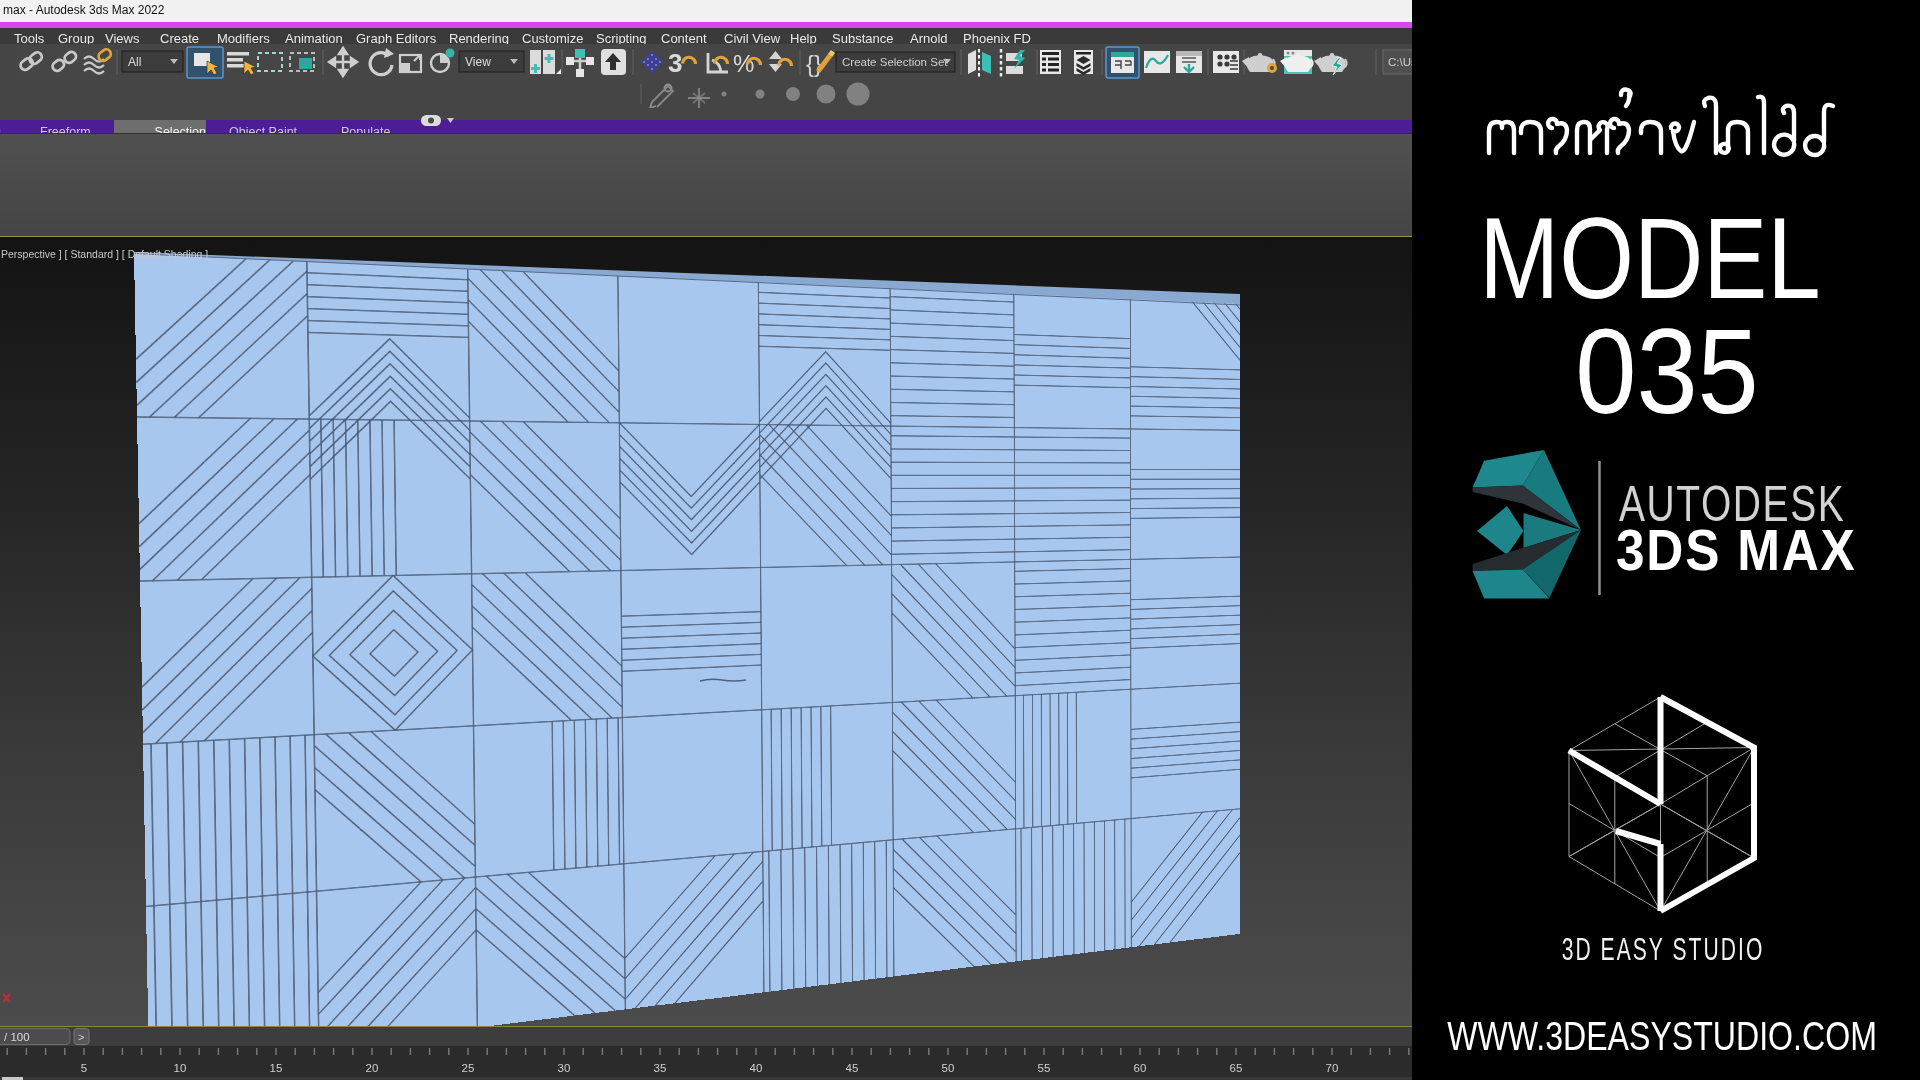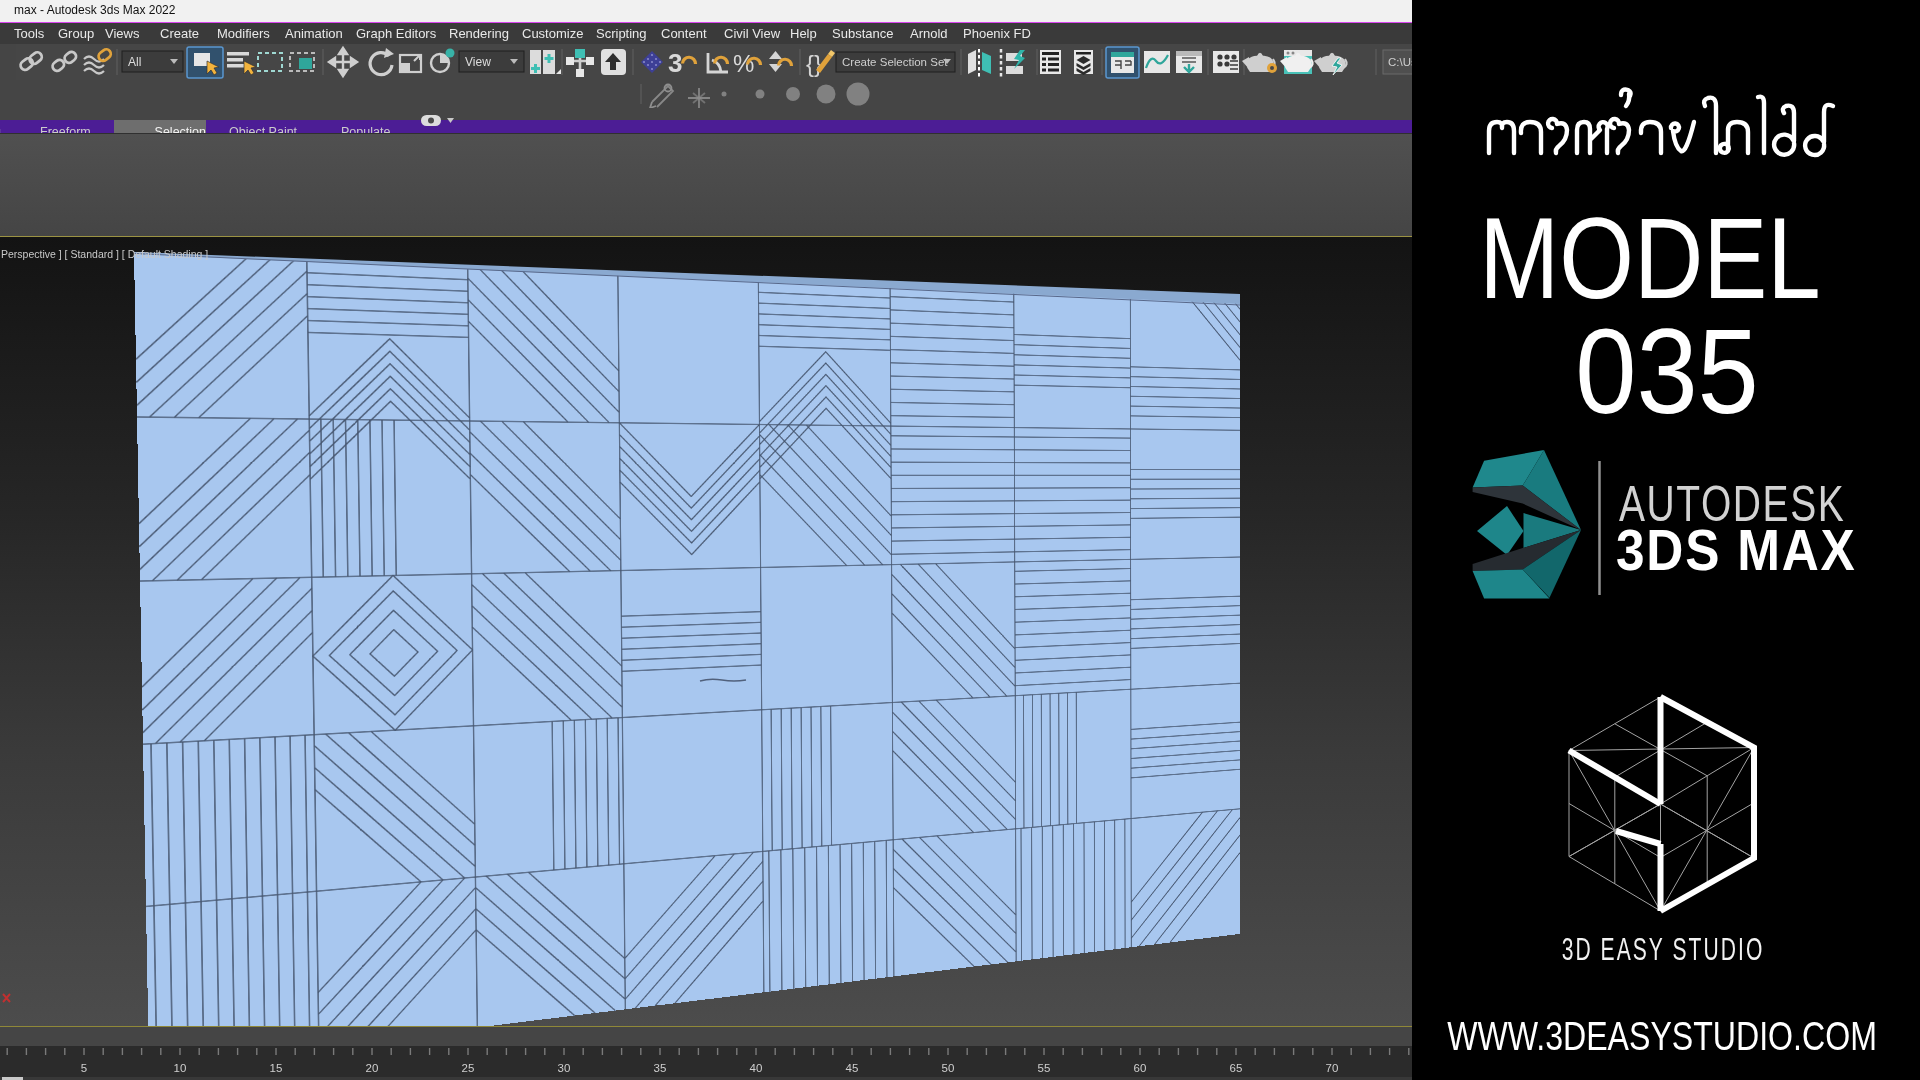--- a/index.html
+++ b/index.html
@@ -1,22 +1,22 @@
 <!DOCTYPE html>
 <html><head><meta charset="utf-8"><style>
 *{margin:0;padding:0;box-sizing:border-box}
 html,body{width:1920px;height:1080px;overflow:hidden;background:#000;
  font-family:"Liberation Sans",sans-serif;}
 .abs{position:absolute}
 #stage{position:relative;width:1920px;height:1080px;background:#000}
 #app{position:absolute;left:0;top:0;width:1412px;height:1080px;background:#454545}
 #titlebar{position:absolute;left:0;top:0;width:1412px;height:23px;background:#f1f1f1;
- color:#111;font-size:12px;line-height:21px;padding-left:14px}
+ color:#111;font-size:12px;line-height:21px;padding-left:3px}
 #menubar{position:absolute;left:0;top:22px;width:1612px;height:22px;background:#3a3a3a;
- border-top:1px solid #d946ef;color:#e9e9e9;font-size:13px;line-height:21px}
+ border-top:6px solid #d946ef;color:#e9e9e9;font-size:13px;line-height:21px}
 #menubar span{position:absolute;top:0}
 #toolbar{position:absolute;left:16px;top:44px;width:1446px;height:36px;background:#464646}
 #patrow{position:absolute;left:0;top:80px;width:1412px;height:28px;background:#404040;
  color:#8f8f8f;font-size:11.5px;line-height:28px}
 #patrow span{position:absolute;top:0}
 #tabrow{position:absolute;left:0;top:120px;width:1412px;height:25px;background:#4c1d95;
  color:#cbcbcb;font-size:12.5px;line-height:25px}
 #tabrow span{position:absolute;top:0}
 #panel{position:absolute;left:0;top:133px;width:1412px;height:103px;
  background:linear-gradient(#505050,#454545);border-top:1px solid #303030}
@@ -544,20 +544,28 @@
       </div>
       <svg class="abs" style="left:0;top:236px" width="1412" height="790" viewBox="0 0 1412 790">
         <polygon points="134,16 1240,58 1240,68 135,18" fill="#8aa9d0"></polygon>
         <line x1="134" y1="17.5" x2="1240" y2="69" stroke="#58688a" stroke-width="1"></line>
         <path d="M700 445 q10 -3 22 -1 q12 2 24 0" stroke="#51617c" stroke-width="1.5" fill="none"></path>
         <path d="M3 758 l7 8 M10 758 l-7 8" stroke="#c03030" stroke-width="2"></path>
       </svg>
       <div id="ytop"></div>
       <div id="ybot"></div>
       <div id="vplabel">Perspective ] [ Standard ] [ Default Shading ]</div>
+      <div id="statusbar">
+        <svg class="abs" style="left:0;top:0" width="1412" height="19" viewBox="0 0 1412 19">
+          <rect x="-6" y="1.5" width="76" height="16" rx="4" fill="#4c4c4c" stroke="#6c6c6c"></rect>
+          <text x="4" y="13.5" font-size="11.5" fill="#dcdcdc">/ 100</text>
+          <rect x="74" y="1.5" width="15" height="16" rx="3" fill="#575757" stroke="#787878"></rect>
+          <text x="78" y="13.5" font-size="11" fill="#cccccc">&gt;</text>
+        </svg>
+      </div>
       <div id="ruler">
         <svg class="abs" style="left:0;top:0" width="1412" height="31" viewBox="0 0 1412 31">
           <g stroke="#7a7a7a" stroke-width="1.4">
             <line x1="7.2" y1="2" x2="7.2" y2="9"></line>
             <line x1="26.4" y1="2" x2="26.4" y2="9"></line>
             <line x1="45.6" y1="2" x2="45.6" y2="9"></line>
             <line x1="64.8" y1="2" x2="64.8" y2="9"></line>
             <line x1="84.0" y1="2" x2="84.0" y2="9"></line>
             <line x1="103.2" y1="2" x2="103.2" y2="9"></line>
             <line x1="122.4" y1="2" x2="122.4" y2="9"></line>

